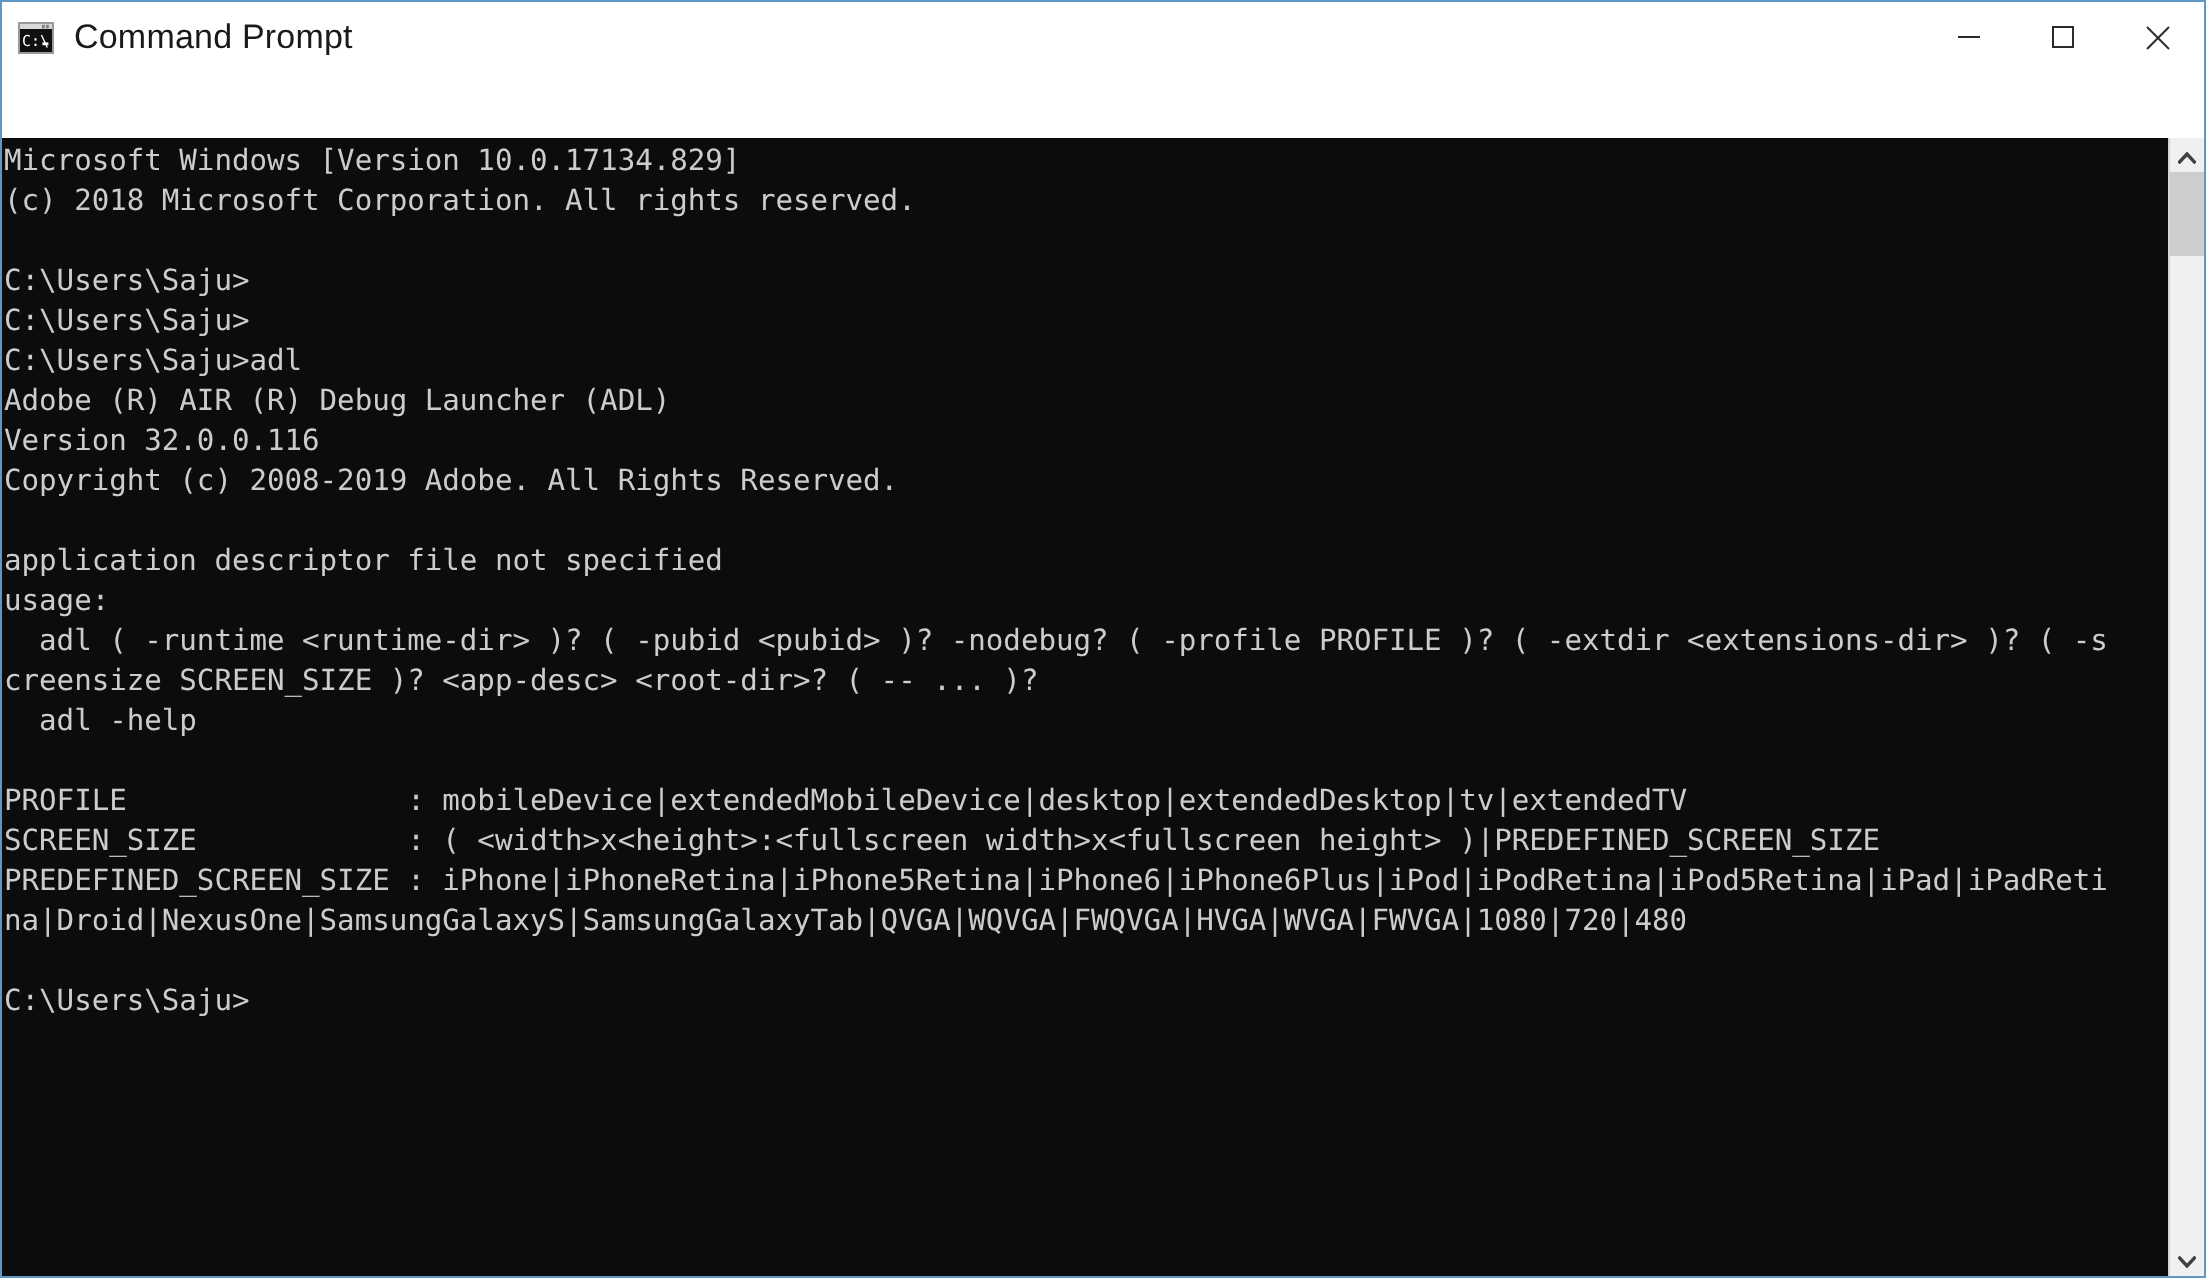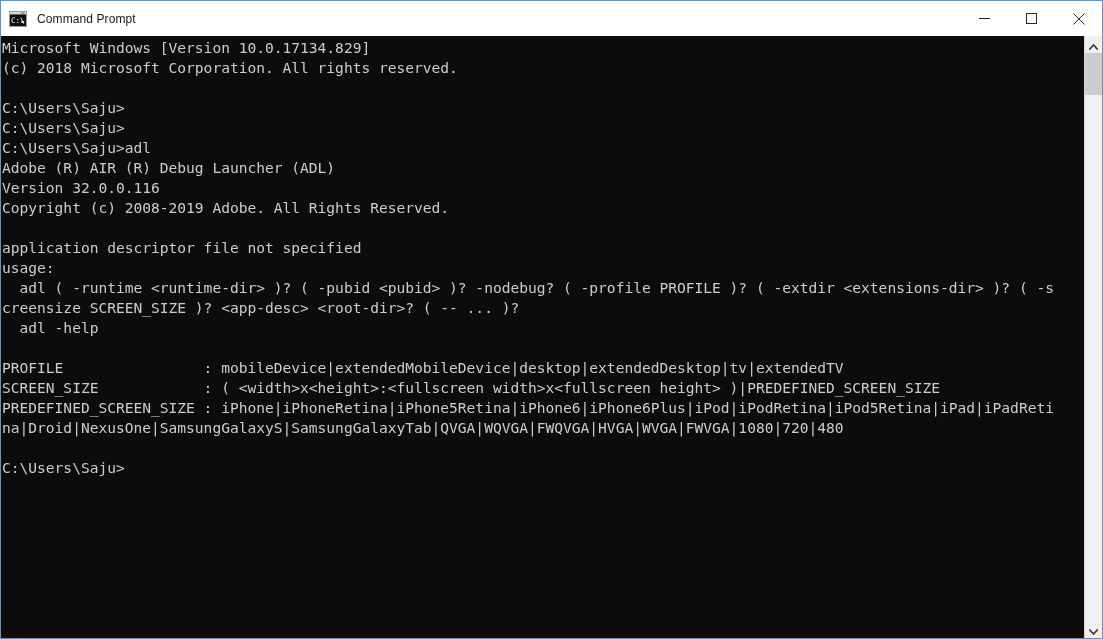--- a/index.html
+++ b/index.html
@@ -46,21 +46,21 @@
   .app-icon {
     width: 18px;
     height: 16px;
     margin-right: 10px;
     position: relative;
     flex: 0 0 auto;
   }
   .app-icon svg { display: block; }
   .title-text {
     font-family: "Liberation Sans", sans-serif;
-    font-size: 12px;
+    font-size: 17px;
     color: #1a1a1a;
     letter-spacing: 0.1px;
     white-space: nowrap;
   }
   .win-controls {
     display: flex;
     align-items: stretch;
     height: 35px;
     flex: 0 0 auto;
   }
@@ -74,20 +74,21 @@
   }
   .win-btn svg { display: block; }
 
   
   .console-wrap {
     flex: 1 1 auto;
     display: flex;
     position: relative;
     min-height: 0;
     background: #0c0c0c;
+    margin-top: 33px;
   }
   .console {
     flex: 1 1 auto;
     background: #0c0c0c;
     overflow: hidden;
     position: relative;
     padding: 0;
     min-width: 0;
   }
   .console-text {

